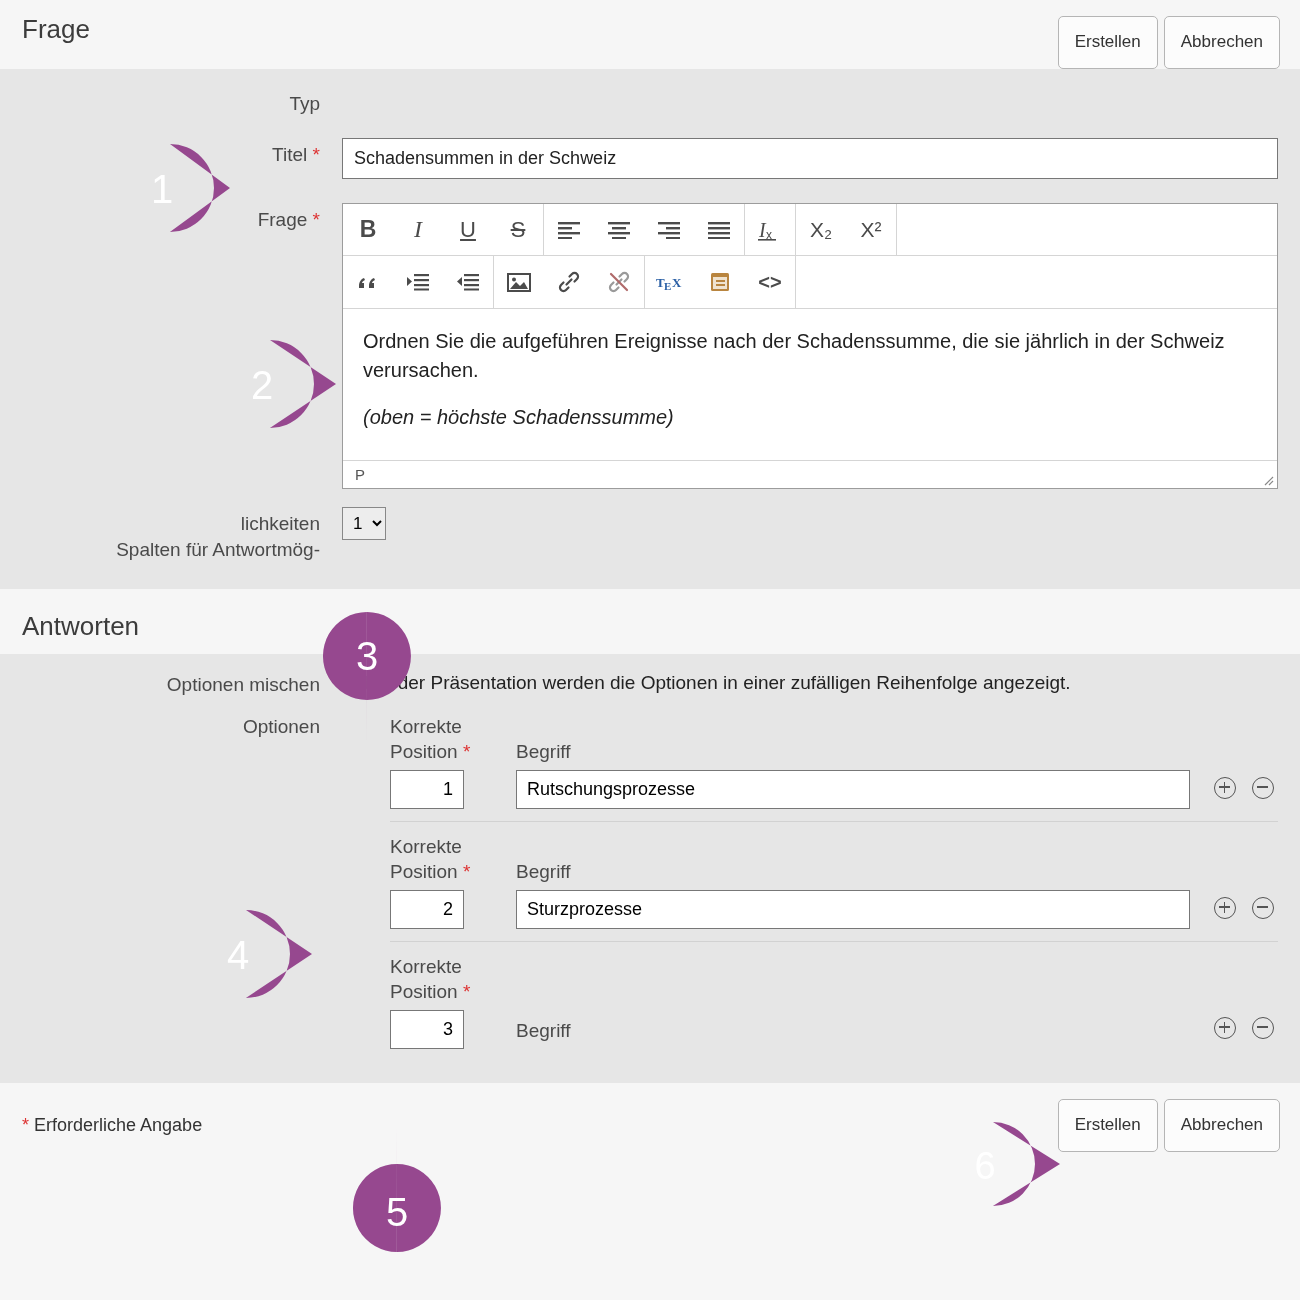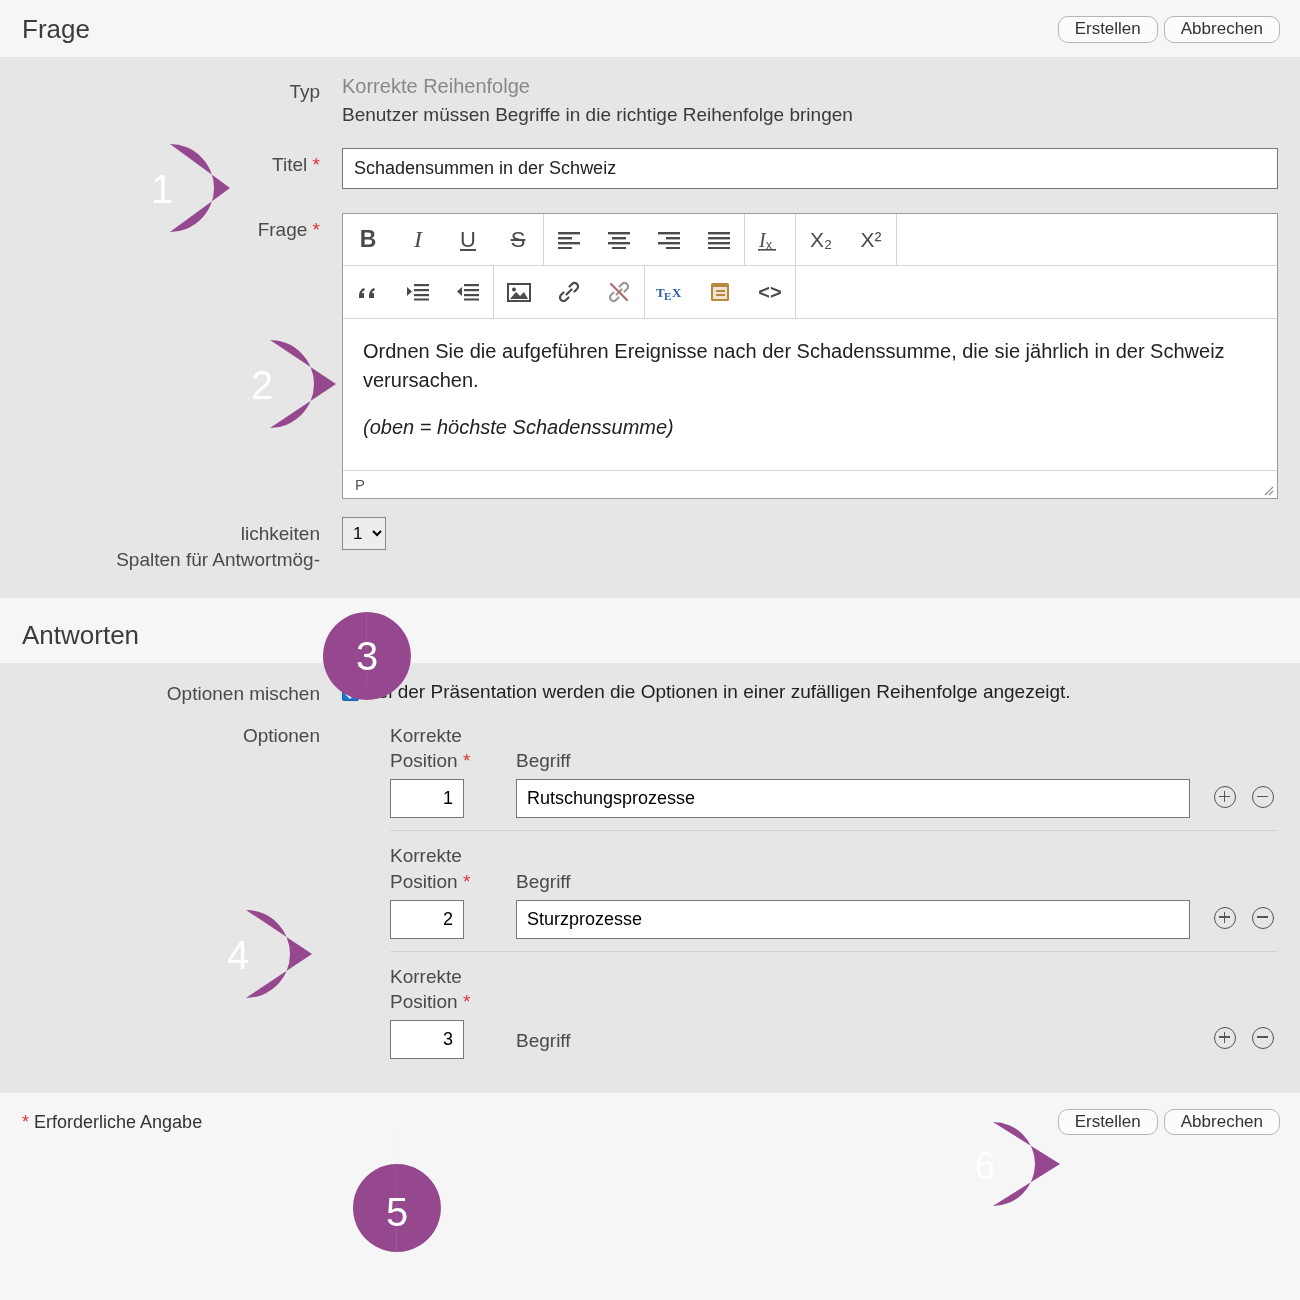--- a/index.html
+++ b/index.html
@@ -25,22 +25,22 @@
     justify-content: space-between;
   }
   .header-buttons {
     display: flex;
     gap: 6px;
     padding: 16px 20px 0 0;
   }
   .btn {
     background: #fcfcfc;
     border: 1px solid #b5b5b5;
-    border-radius: 10px;
-    padding: 3px 16px;
+    border-radius: 5px;
+    padding: 16px 16px;
     font-size: 17px;
     color: #333;
     font-family: "Liberation Sans", sans-serif;
     cursor: pointer;
     line-height: 1.1;
   }
   .panel {
     background: #e6e6e6;
     padding: 18px 22px 26px 22px;
   }
@@ -282,24 +282,20 @@
     <div class="header-buttons">
       <button class="btn">Erstellen</button>
       <button class="btn">Abbrechen</button>
     </div>
   </div>
 
   <div class="panel">
 
     <div class="form-row">
       <div class="form-label">Typ</div>
-      <div class="form-field">
-        <div class="type-name">Korrekte Reihenfolge</div>
-        <div class="type-desc">Benutzer müssen Begriffe in die richtige Reihenfolge bringen</div>
-      </div>
     </div>
 
     <div class="form-row" style="margin-top:22px;">
       <div class="form-label">
         <span>Titel</span>
         <span class="req">*</span>
       </div>
       <div class="form-field">
         <input class="text-input" type="text" value="Schadensummen in der Schweiz" style="">
       </div>

